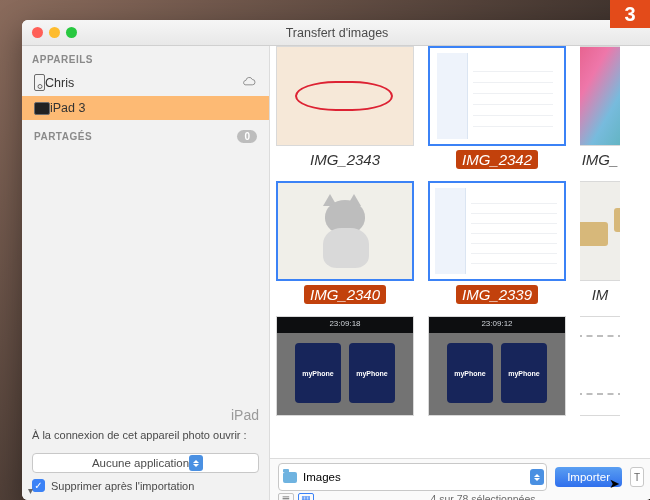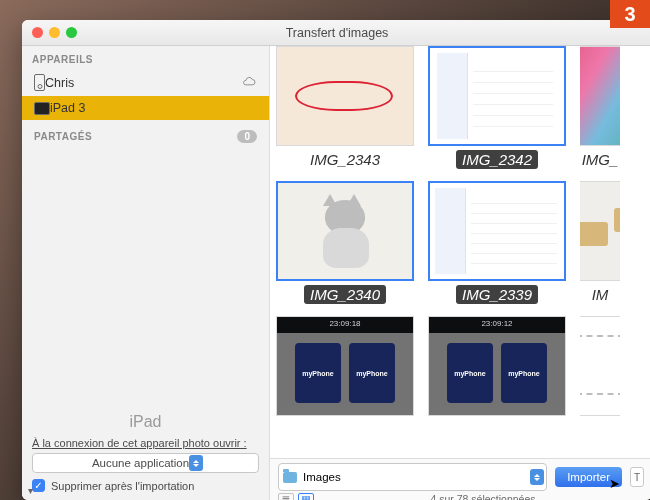--- a/index.html
+++ b/index.html
@@ -14,52 +14,52 @@
 .traffic { display: flex; gap: 6px; margin-left: 10px; }
 .tl { width: 11px; height: 11px; border-radius: 50%; }
 .tl.red { background: #ff5f57; } .tl.yellow { background: #febc2e; } .tl.green { background: #28c840; }
 .title { position: absolute; left: 0; right: 0; text-align: center; font-size: 12.5px; color: #4a4a4a; }
 
 .body { flex: 1; display: flex; min-height: 0; }
 
 .sidebar { width: 248px; background: #f2f2f2; border-right: 1px solid #dcdcdc; display: flex; flex-direction: column; position: relative; }
 .sec-h { font-size: 10px; letter-spacing: .5px; color: #8a8a8a; padding: 8px 10px 4px; font-weight: 600; }
 .dev { display: flex; align-items: center; padding: 5px 12px; font-size: 12.5px; color: #333; cursor: default; position: relative; }
-.dev.selected { background: #eab308; align-items: flex-end; }
+.dev.selected { background: #fdba74; align-items: flex-end; }
 .dev .spacer { flex: 1; }
 .phoneicon { width: 11px; height: 17px; border: 1.2px solid #6b6b6b; border-radius: 2px; position: relative; }
 .phoneicon::after { content: ""; position: absolute; bottom: 1px; left: 50%; transform: translateX(-50%); width: 3px; height: 3px; border: 1px solid #6b6b6b; border-radius: 50%; }
 .tableticon { width: 16px; height: 13px; border: 1.2px solid #6b6b6b; border-radius: 2px; background: #222; }
 .cloudicon svg { width: 16px; height: 11px; }
 .count-badge { background: #bdbdbd; color: #fff; border-radius: 9px; font-size: 10px; padding: 1px 7px; font-weight: 600; }
 .partages { display: flex; align-items: center; justify-content: space-between; padding: 10px 12px 0; }
 
 .sidebar-bottom { margin-top: auto; padding: 0 10px 8px; font-size: 11px; color: #4a4a4a; }
-.device-lbl { text-align: center; color: #9a9a9a; font-size: 16px; padding: 2px 0 6px; }
-.open-row { margin-bottom: 4px; text-decoration: underline; }
+.device-lbl { text-align: right; color: #9a9a9a; font-size: 14px; padding: 2px 0 6px; }
+.open-row { margin-bottom: 12px; }
 .select { display: flex; align-items: center; justify-content: center; background: #fff; border: 1px solid #c8c8c8; border-radius: 4px; height: 20px; padding: 0 2px 0 6px; font-size: 11.5px; }
 .sel-btn { width: 14px; height: 16px; background: #4a90e2; border-radius: 3px; display: flex; flex-direction: column; align-items: center; justify-content: center; gap: 1px; }
 .sel-btn span { width: 0; height: 0; border-left: 3px solid transparent; border-right: 3px solid transparent; }
 .sel-btn .up { border-bottom: 3px solid #fff; } .sel-btn .dn { border-top: 3px solid #fff; }
 .chk-row { display: flex; align-items: center; gap: 6px; margin-top: 6px; }
 .chk { width: 13px; height: 13px; border: 1px solid #c8c8c8; border-radius: 3px; background: #fff; display: flex; align-items: center; justify-content: center; }
 .chk.checked { background: #3b82f6; border-color: #3b82f6; }
 .chk.checked::after { content: "✓"; color: #fff; font-size: 10px; line-height: 1; }
 .sidebar-toggle { position: absolute; left: 6px; bottom: 4px; font-size: 10px; color: #666; }
 
 .main { flex: 1; display: flex; flex-direction: column; min-width: 0; }
 .grid-wrap { flex: 1; overflow: hidden; background: #fff; padding: 0 0 0 6px; }
 .grid { display: flex; flex-wrap: wrap; gap: 12px 14px; align-content: flex-start; }
 .thumb { width: 138px; display: flex; flex-direction: column; align-items: center; gap: 4px; }
 .thumb.partial { width: 40px; overflow: hidden; }
 .timg { width: 138px; height: 100px; background: #f3f3f3; border: 1px solid #d9d9d9; position: relative; overflow: hidden; }
 .timg.sel { outline: 2px solid #3b82f6; outline-offset: -2px; }
 .thumb.partial .timg { width: 138px; }
 .tname { font-size: 15px; color: #333; padding: 1px 6px; border-radius: 3px; font-style: italic; }
-.tname.sel { background: #404040; color: #fff; }
+.tname.sel { background: #c2410c; color: #fff; }
 
 
 .t-maps { background: #f6e8d8; }
 .t-maps::before { content:""; position:absolute; left:18px; top:34px; width:94px; height:26px; border:2px solid #d23; border-radius: 50%/60%; }
 .t-settings { background:#fff; }
 .t-settings::before { content:""; position:absolute; left:8px; top:6px; width:30px; bottom:6px; background:#eef3fb; border-right:1px solid #dbe5f2; }
 .t-settings::after { content:""; position:absolute; left:44px; top:14px; width:80px; height:70px; background:repeating-linear-gradient(#fff,#fff 10px,#eef0f3 10px,#eef0f3 11px); }
 .t-pile { background: linear-gradient(120deg,#d46,#e7a 40%,#7bd 60%,#4a9 100%); }
 .t-cat { background:#f0efe9; }
 .t-cat .cat { position:absolute; left:40px; top:18px; width:58px; height:70px; }

